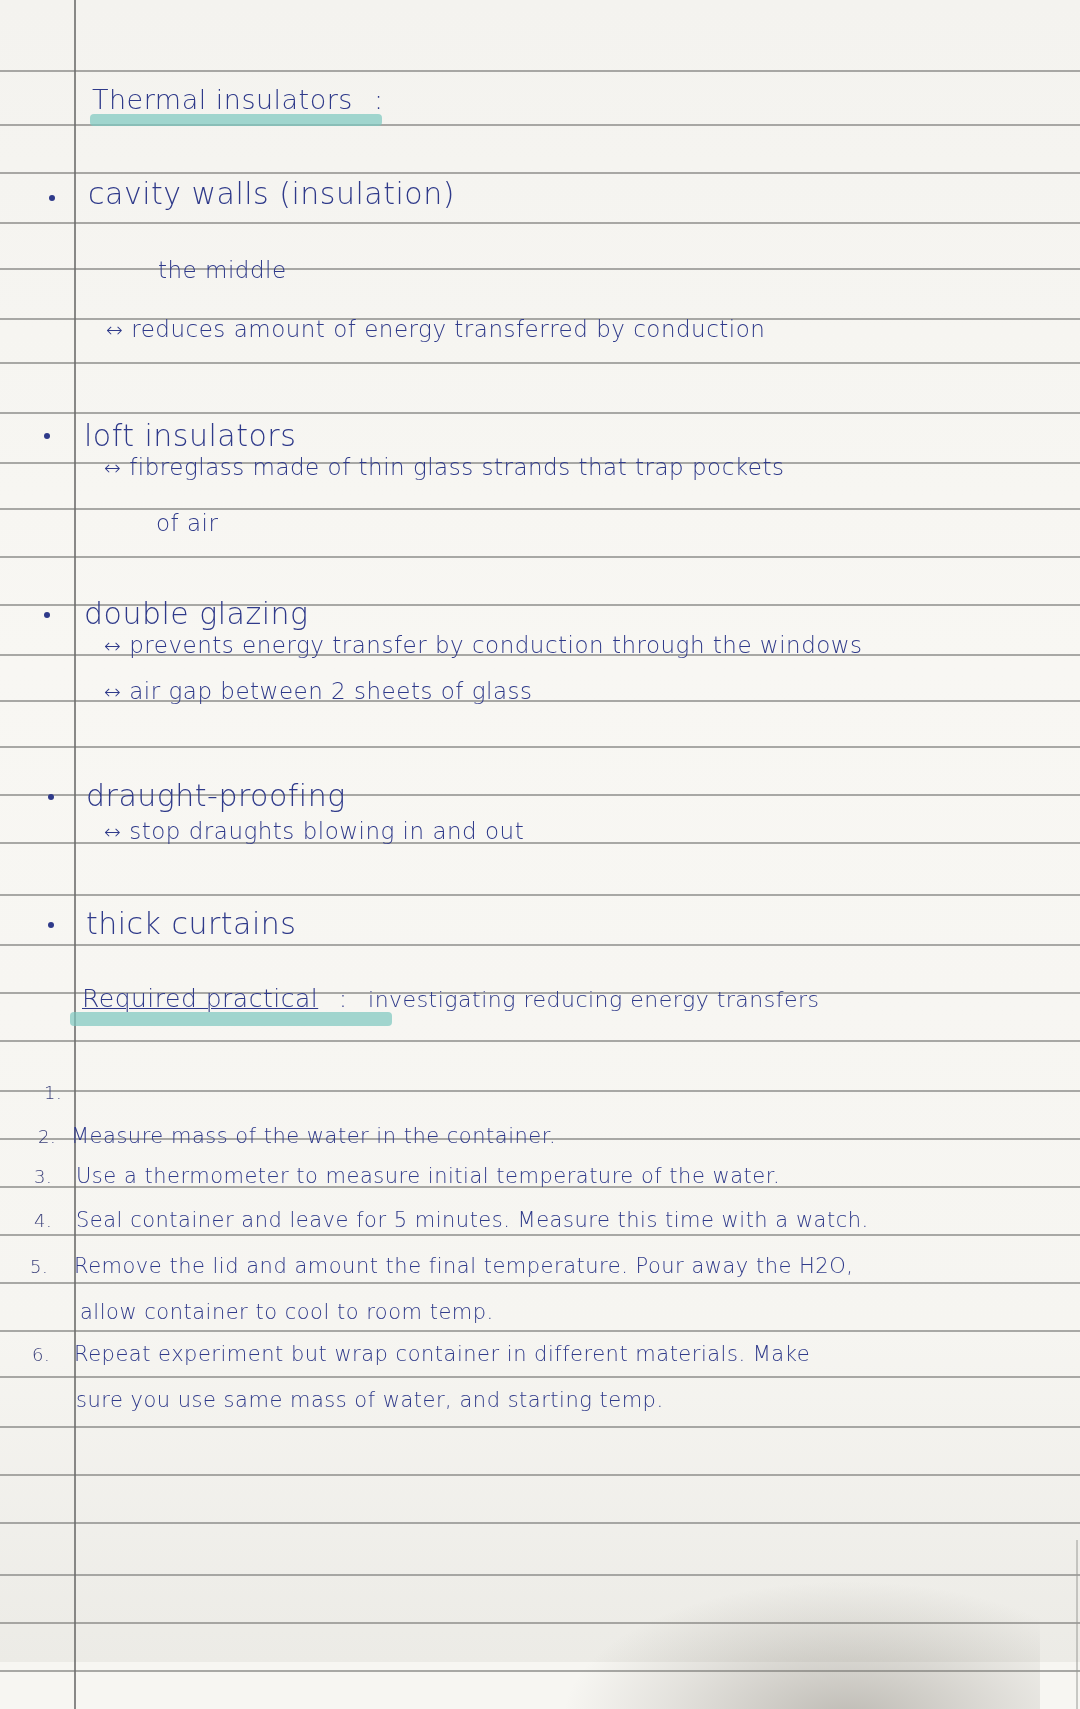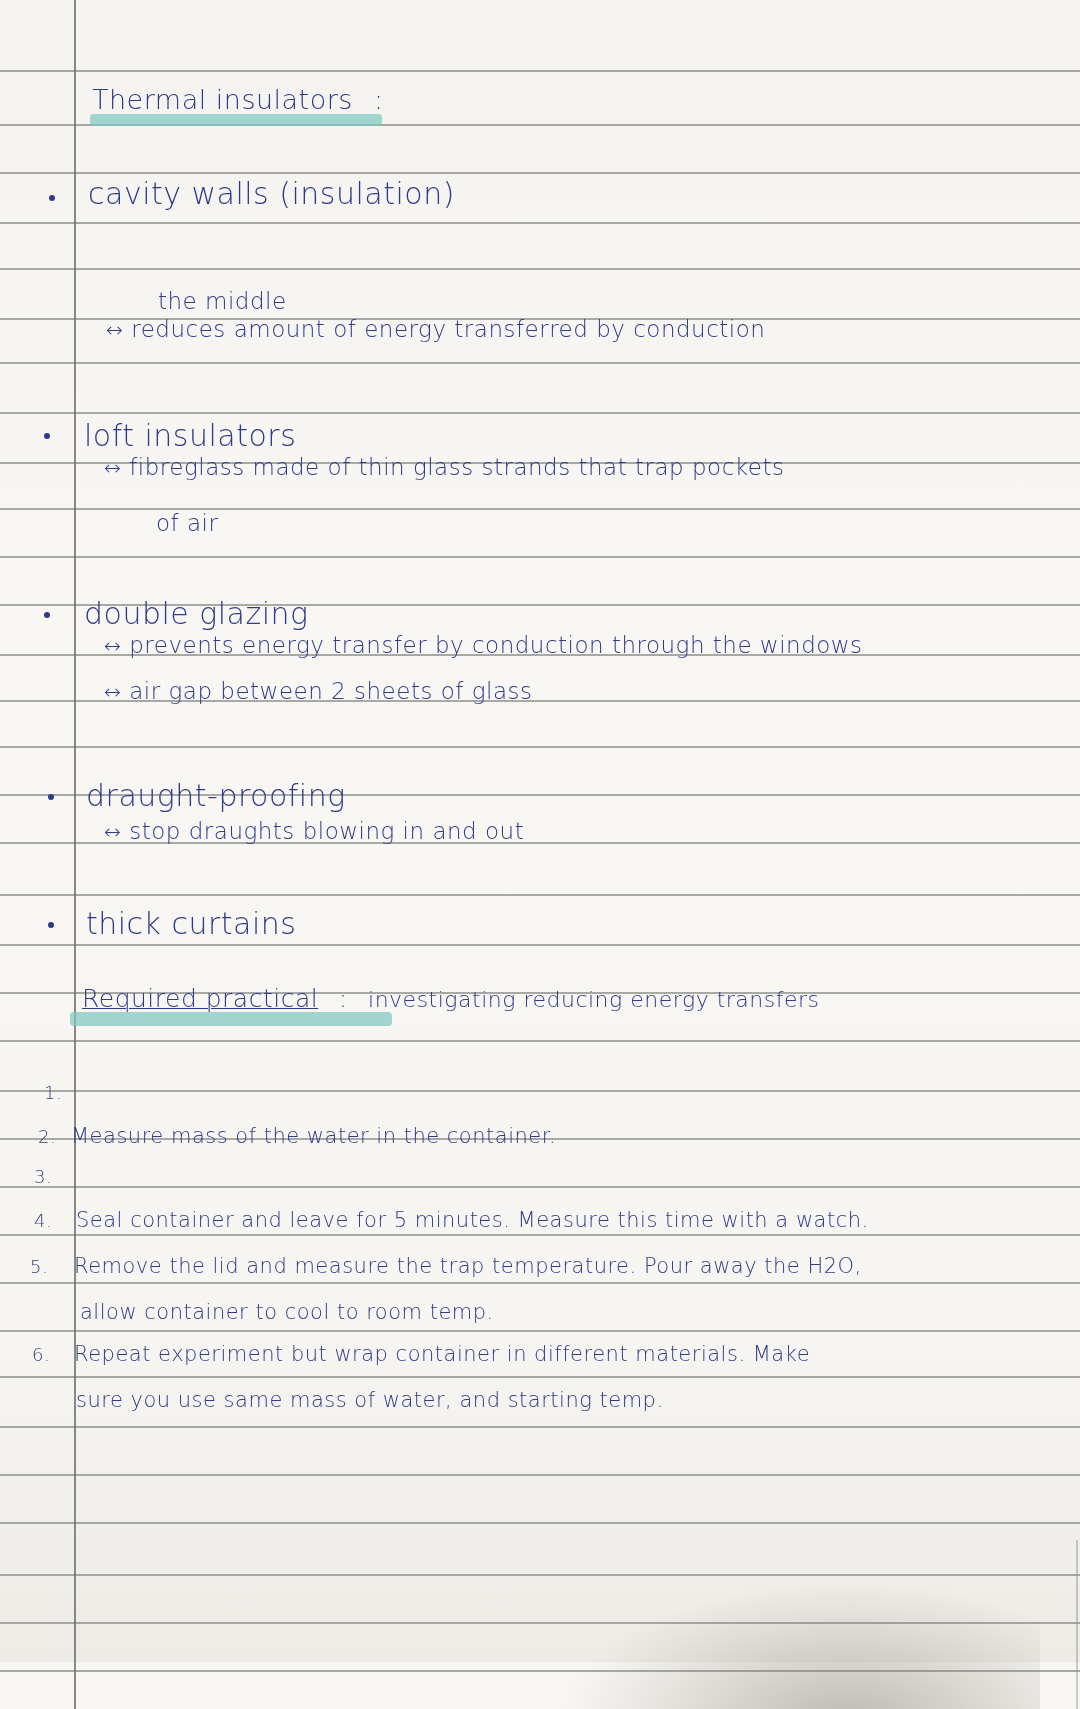--- a/index.html
+++ b/index.html
@@ -96,21 +96,21 @@
   <div class="shadow"></div>
 
   <div class="highlight" style="left:90px; top:114px; width:292px;"></div>
   <div class="hw title" style="left:92px; top:84px;">
     <span>Thermal insulators</span>
     <span style="margin-left:12px;">:</span>
   </div>
 
   <div class="bullet-dot" style="left:49px; top:195px;"></div>
   <div class="hw bullet-head" style="left:88px; top:176px;">cavity walls (insulation)</div>
-  <div class="hw sub" style="left:158px; top:288px;">the middle</div>
+  <div class="hw sub" style="left:158px; top:257px;">the middle</div>
   <div class="hw sub" style="left:106px; top:316px;">
     <span class="arrow">↔</span><span>reduces amount of energy transferred by conduction</span>
   </div>
 
   <div class="bullet-dot" style="left:44px; top:433px;"></div>
   <div class="hw bullet-head" style="left:84px; top:418px;">loft insulators</div>
   <div class="hw sub" style="left:104px; top:454px;">
     <span class="arrow">↔</span><span>fibreglass made of thin glass strands that trap pockets</span>
   </div>
   <div class="hw sub" style="left:156px; top:510px;">of air</div>
@@ -139,24 +139,25 @@
     <span style="margin:0 12px;">:</span>
     <span style="font-size:22px;">investigating reducing energy transfers</span>
   </div>
 
   <div class="hw num" style="left:44px; top:1082px;">1.</div>
 
   <div class="hw num" style="left:38px; top:1126px;">2.</div>
   <div class="hw step" style="left:71px; top:1124px;">Measure mass of the water in the container.</div>
 
   <div class="hw num" style="left:34px; top:1166px;">3.</div>
+  <div class="hw step" style="left:76px; top:1164px;">Use a thermometer to measure initial temperature of the water.</div>
 
   <div class="hw num" style="left:34px; top:1210px;">4.</div>
   <div class="hw step" style="left:76px; top:1208px;">Seal container and leave for 5 minutes. Measure this time with a watch.</div>
 
   <div class="hw num" style="left:30px; top:1256px;">5.</div>
-  <div class="hw step" style="left:74px; top:1254px;">Remove the lid and measure the trap temperature. Pour away the H2O,</div>
+  <div class="hw step" style="left:74px; top:1254px;">Remove the lid and amount the final temperature. Pour away the H2O,</div>
   <div class="hw step" style="left:80px; top:1300px;">allow container to cool to room temp.</div>
 
   <div class="hw num" style="left:32px; top:1344px;">6.</div>
   <div class="hw step" style="left:74px; top:1342px;">Repeat experiment but wrap container in different materials. Make</div>
   <div class="hw step" style="left:76px; top:1388px;text-align:right;">sure you use same mass of water, and starting temp.</div>
 </div>
 
 </body></html>

